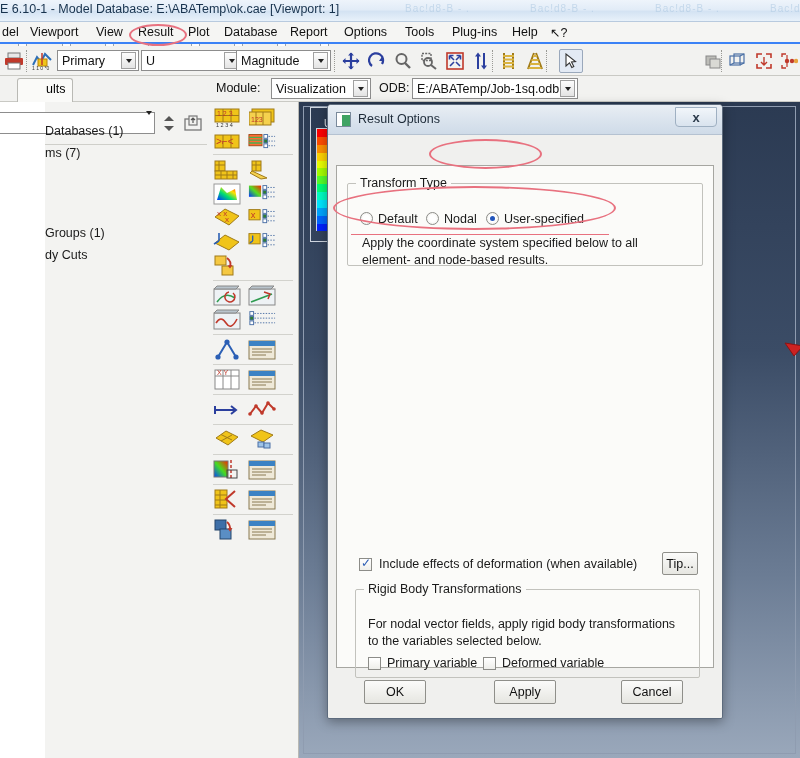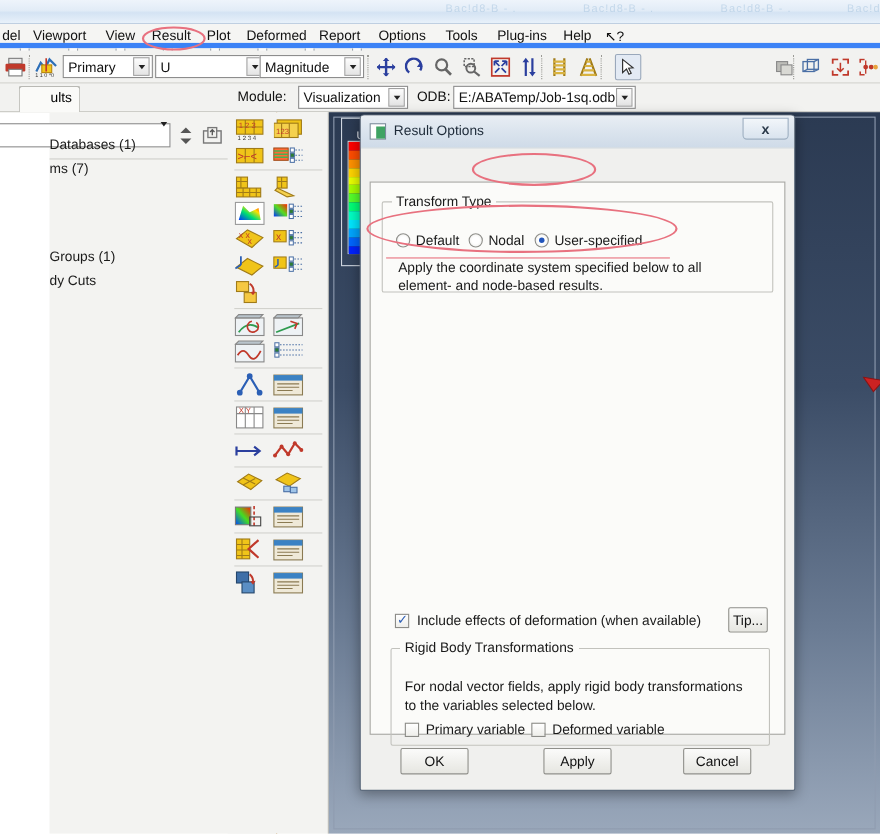--- a/index.html
+++ b/index.html
@@ -28,21 +28,21 @@
   .wm {
     position: absolute; top: 3px;
     font-size: 10px; color: #a9c6e0; opacity: .55; white-space: nowrap;
     letter-spacing: 1px;
   }
 
   
   .menubar {
     position: absolute; left: 0; top: 22px; width: 800px; height: 22px;
     background: #f5f5f3;
-    border-bottom: 5px solid #3b82f6;
+    border-bottom: 2px solid #3b82f6;
   }
   .menubar .mi {
     position: absolute; top: 3px;
     font-size: 12.5px; color: #111; white-space: nowrap; cursor: default;
   }
 
   
   .tbstub {
     position: absolute; left: 0; top: 44px; width: 800px; height: 8px;
     background: #f2f2f0;
@@ -257,33 +257,34 @@
   .strike {
     position: absolute; height: 1px; background: #e8717f; pointer-events: none;
   }
 </style>
 </head>
 <body>
 
 <div id="app">
 
   <div class="titlebar">
+    <div class="ttext">E 6.10-1 - Model Database: E:\ABATemp\ok.cae [Viewport: 1]</div>
     <div class="wm" style="left:405px">Bac!d8-B  -  .</div>
     <div class="wm" style="left:530px">Bac!d8-B  -  .</div>
     <div class="wm" style="left:655px">Bac!d8-B  -  .</div>
     <div class="wm" style="left:770px">Bac!d8-B  -  .</div>
   </div>
 
   <div class="menubar">
     <div class="mi" style="left:2px">del</div>
     <div class="mi" style="left:30px">Viewport</div>
     <div class="mi" style="left:96px">View</div>
     <div class="mi" style="left:138px">Result</div>
     <div class="mi" style="left:188px">Plot</div>
-    <div class="mi" style="left:224px">Deformed</div>
+    <div class="mi" style="left:224px">Database</div>
     <div class="mi" style="left:290px">Report</div>
     <div class="mi" style="left:344px">Options</div>
     <div class="mi" style="left:405px">Tools</div>
     <div class="mi" style="left:452px">Plug-ins</div>
     <div class="mi" style="left:512px">Help</div>
     <div class="mi" style="left:550px">↖?</div>
   </div>
 
   <div class="tbstub">
     <i style="left:18px"></i>

